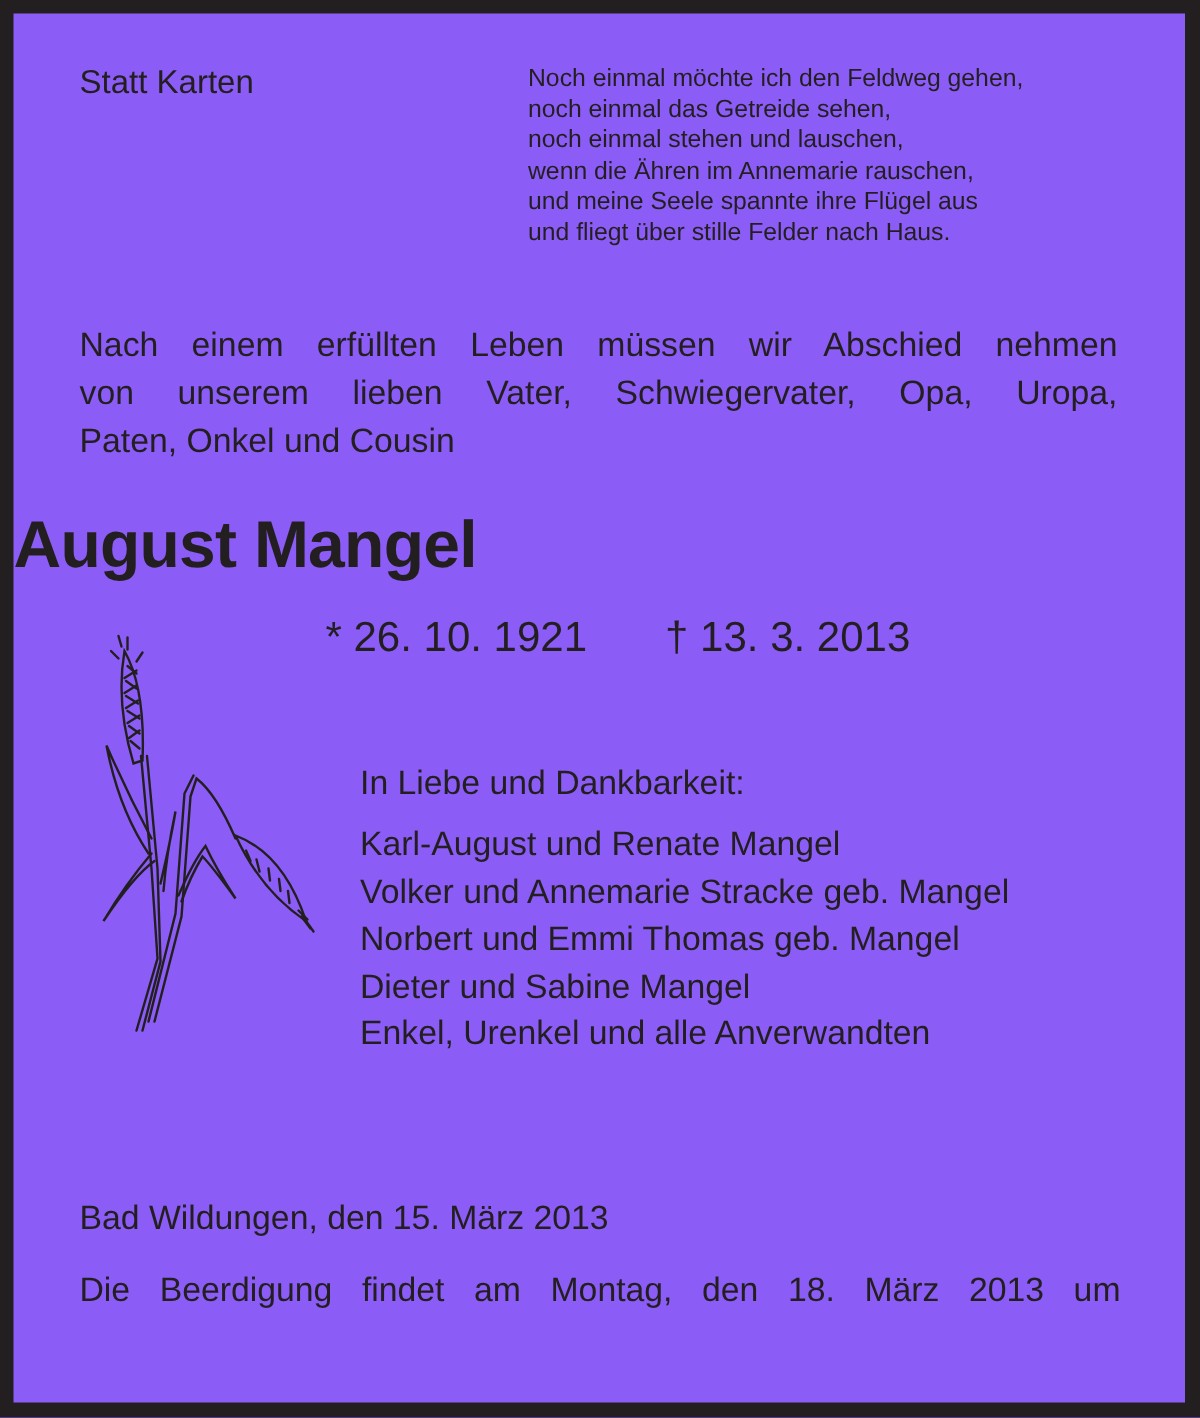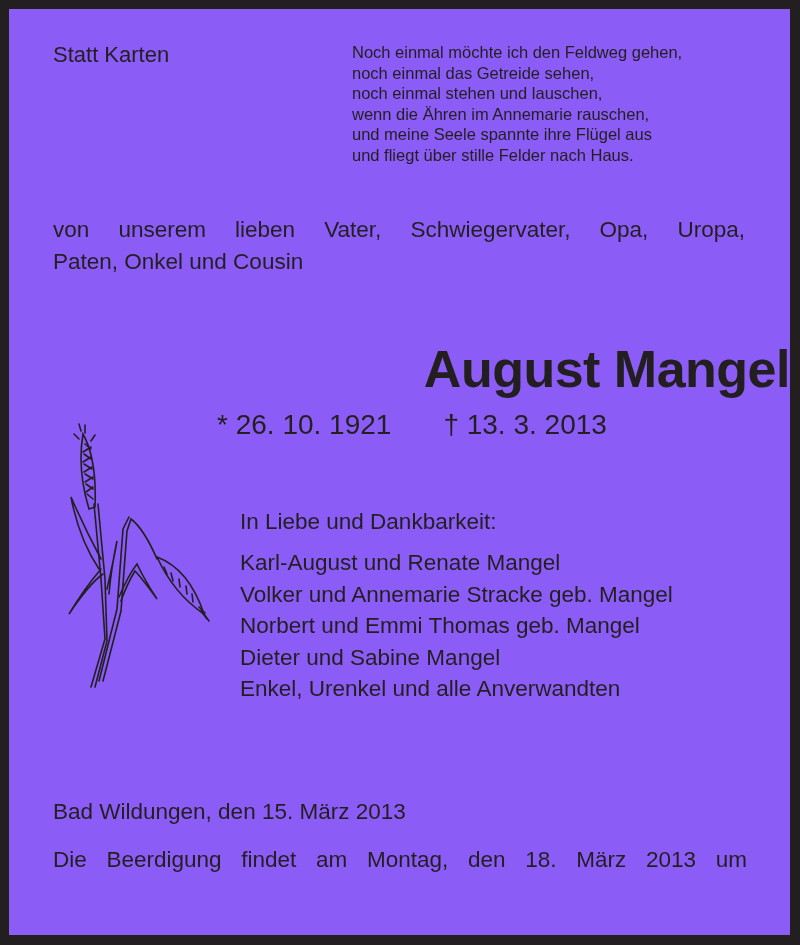--- a/index.html
+++ b/index.html
@@ -5,21 +5,21 @@
   html, body { margin:0; padding:0; }
   body { width:800px; height:945px; background:#231f20; position:relative; overflow:hidden; }
   .paper { position:absolute; left:9px; top:9px; width:781px; height:926px; background:#8b5cf6; }
   .t { position:absolute; font-family:"Liberation Sans", sans-serif; color:#231f20; white-space:nowrap; }
   .statt { left:44px; top:33px; font-size:22px; font-weight:300; }
   .poem { left:343px; top:33px; font-size:16.5px; line-height:20.5px; }
   .poem div { white-space:nowrap; }
   .intro { left:44px; top:205px; font-size:22.5px; line-height:32px; width:692px; }
   .intro div { text-align:justify; text-align-last:justify; }
   .intro div.last { text-align-last:left; }
-  .name { left:0; width:781px; text-align:right; top:330px; font-size:52px; font-weight:bold; letter-spacing:-0.5px; }
+  .name { left:0; width:781px; text-align:left; top:330px; font-size:44px; font-weight:bold; letter-spacing:-0.5px; }
   .dates { left:208px; top:400px; font-size:28px; }
   .dates span.death { margin-left:52px; }
   .thanks { left:231px; top:500px; font-size:22.5px; }
   .family { left:231px; top:538px; font-size:22.5px; line-height:31.5px; }
   .place { left:44px; top:790px; font-size:22.5px; }
   .burial { left:44px; top:835px; font-size:22.5px; line-height:32px; width:694px; }
   .burial div { text-align:justify; text-align-last:justify; }
   .burial div.last { text-align-last:left; }
   .wheat { position:absolute; left:40px; top:410px; width:180px; height:280px; }
 </style>
@@ -32,20 +32,21 @@
   <div class="t poem">
     <div>Noch einmal möchte ich den Feldweg gehen,</div>
     <div>noch einmal das Getreide sehen,</div>
     <div>noch einmal stehen und lauschen,</div>
     <div>wenn die Ähren im Annemarie rauschen,</div>
     <div>und meine Seele spannte ihre Flügel aus</div>
     <div>und fliegt über stille Felder nach Haus.</div>
   </div>
 
   <div class="t intro">
+    <div>Nach einem erfüllten Leben müssen wir Abschied nehmen</div>
     <div>von unserem lieben Vater, Schwiegervater, Opa, Uropa,</div>
     <div class="last">Paten, Onkel und Cousin</div>
   </div>
 
   <div class="t name">August Mangel</div>
 
   <div class="t dates">
     <span>* 26. 10. 1921</span><span class="death">† 13. 3. 2013</span>
   </div>
 

